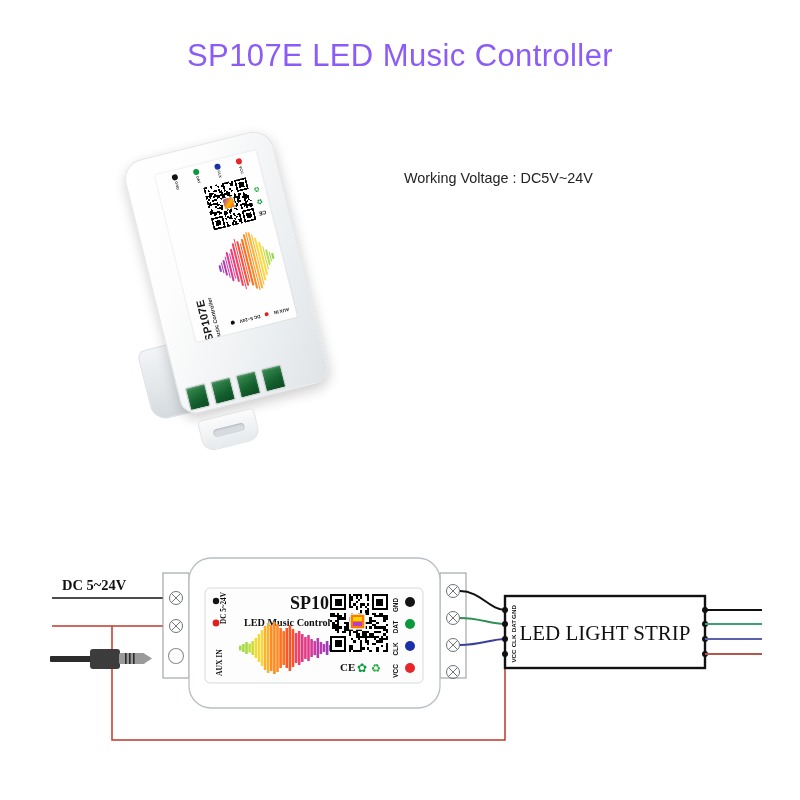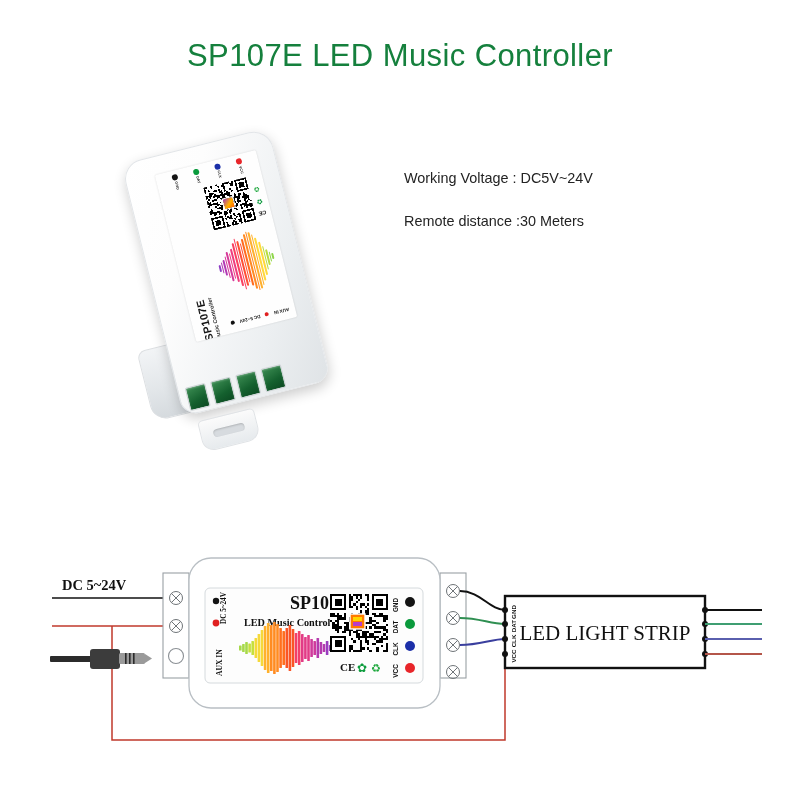--- a/index.html
+++ b/index.html
@@ -19,21 +19,21 @@
   
   #page-title {
     position: absolute;
     top: 38px;
     left: 0;
     width: 800px;
     text-align: center;
     font-size: 31px;
     font-weight: 400;
     letter-spacing: .4px;
-    color: #15803d;
+    color: #8b5cf6;
   }
 
   
   #spec-list {
     position: absolute;
     left: 404px;
     top: 170px;
     width: 370px;
   }
   .spec-row {
@@ -893,14 +893,13 @@
     <line x1="705" y1="126" x2="762" y2="126" stroke="#b4564a" stroke-width="1.8"></line>
   </g>
 
   <text class="dg-text" x="62" y="62" font-size="14.5" font-weight="bold">DC 5~24V</text>
 
 </svg>
 </div>
 
 <div id="spec-list">
     <div class="spec-row">Working Voltage : DC5V~24V</div>
-    <div class="spec-row">Remote distance :30 Meters</div>
   </div>
 
 </body></html>

